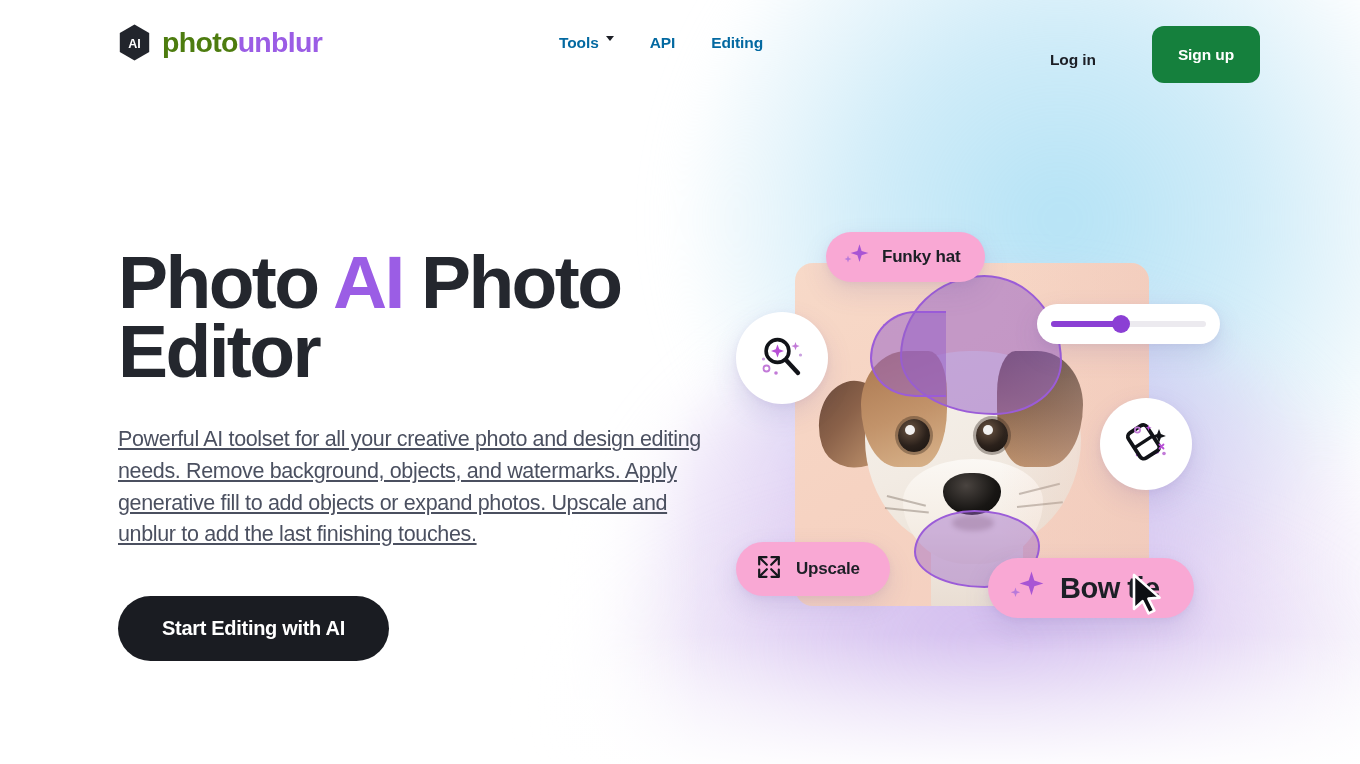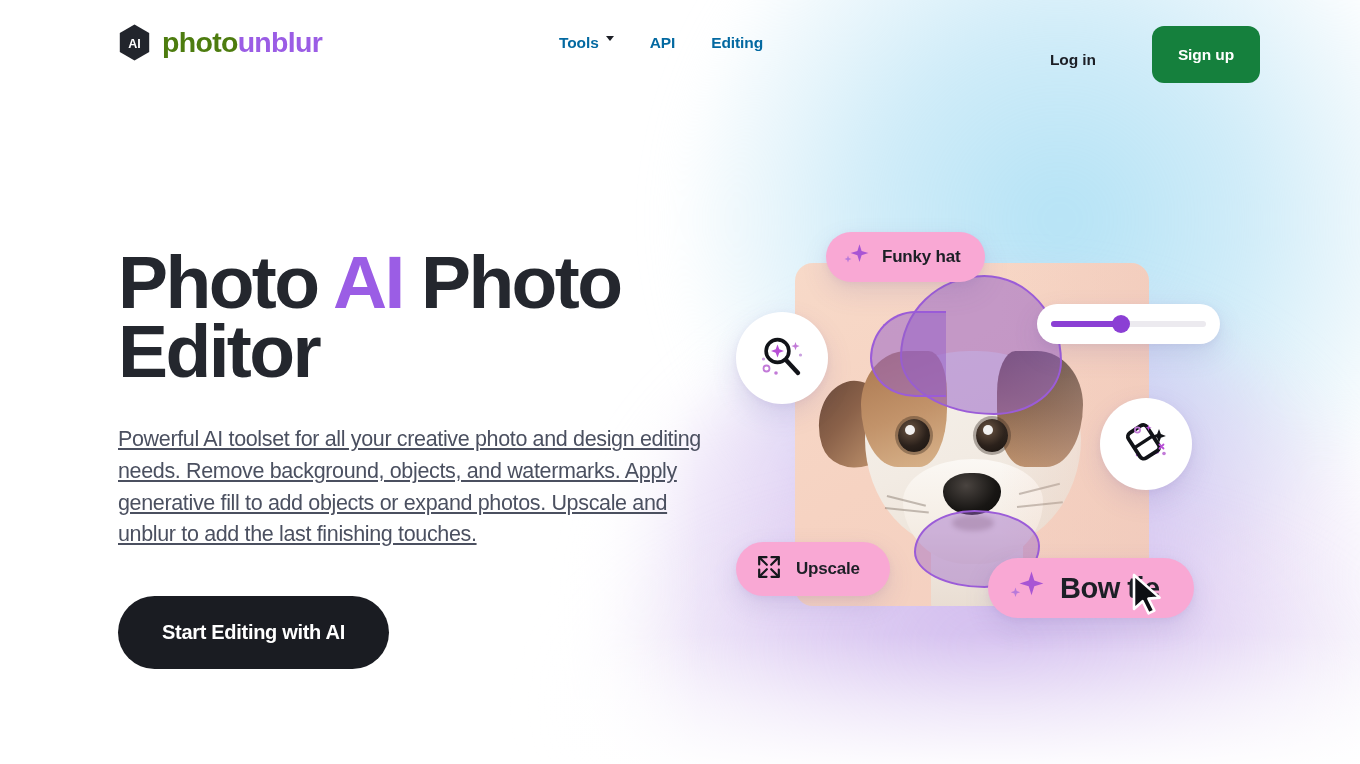--- a/index.html
+++ b/index.html
@@ -183,21 +183,21 @@
     line-height: 1.48;
     color: #4b5060;
     letter-spacing: -0.35px;
     width: 592px;
     font-weight: 400;
     text-decoration: underline;
   }
 
   .cta-btn {
     margin-top: 45px;
-    height: 73px;
+    height: 65px;
     padding: 0 44px;
     border: none;
     border-radius: 40px;
     background: #1a1c22;
     color: #ffffff;
     font-size: 20px;
     font-weight: 700;
     letter-spacing: -0.3px;
     cursor: pointer;
     font-family: inherit;

